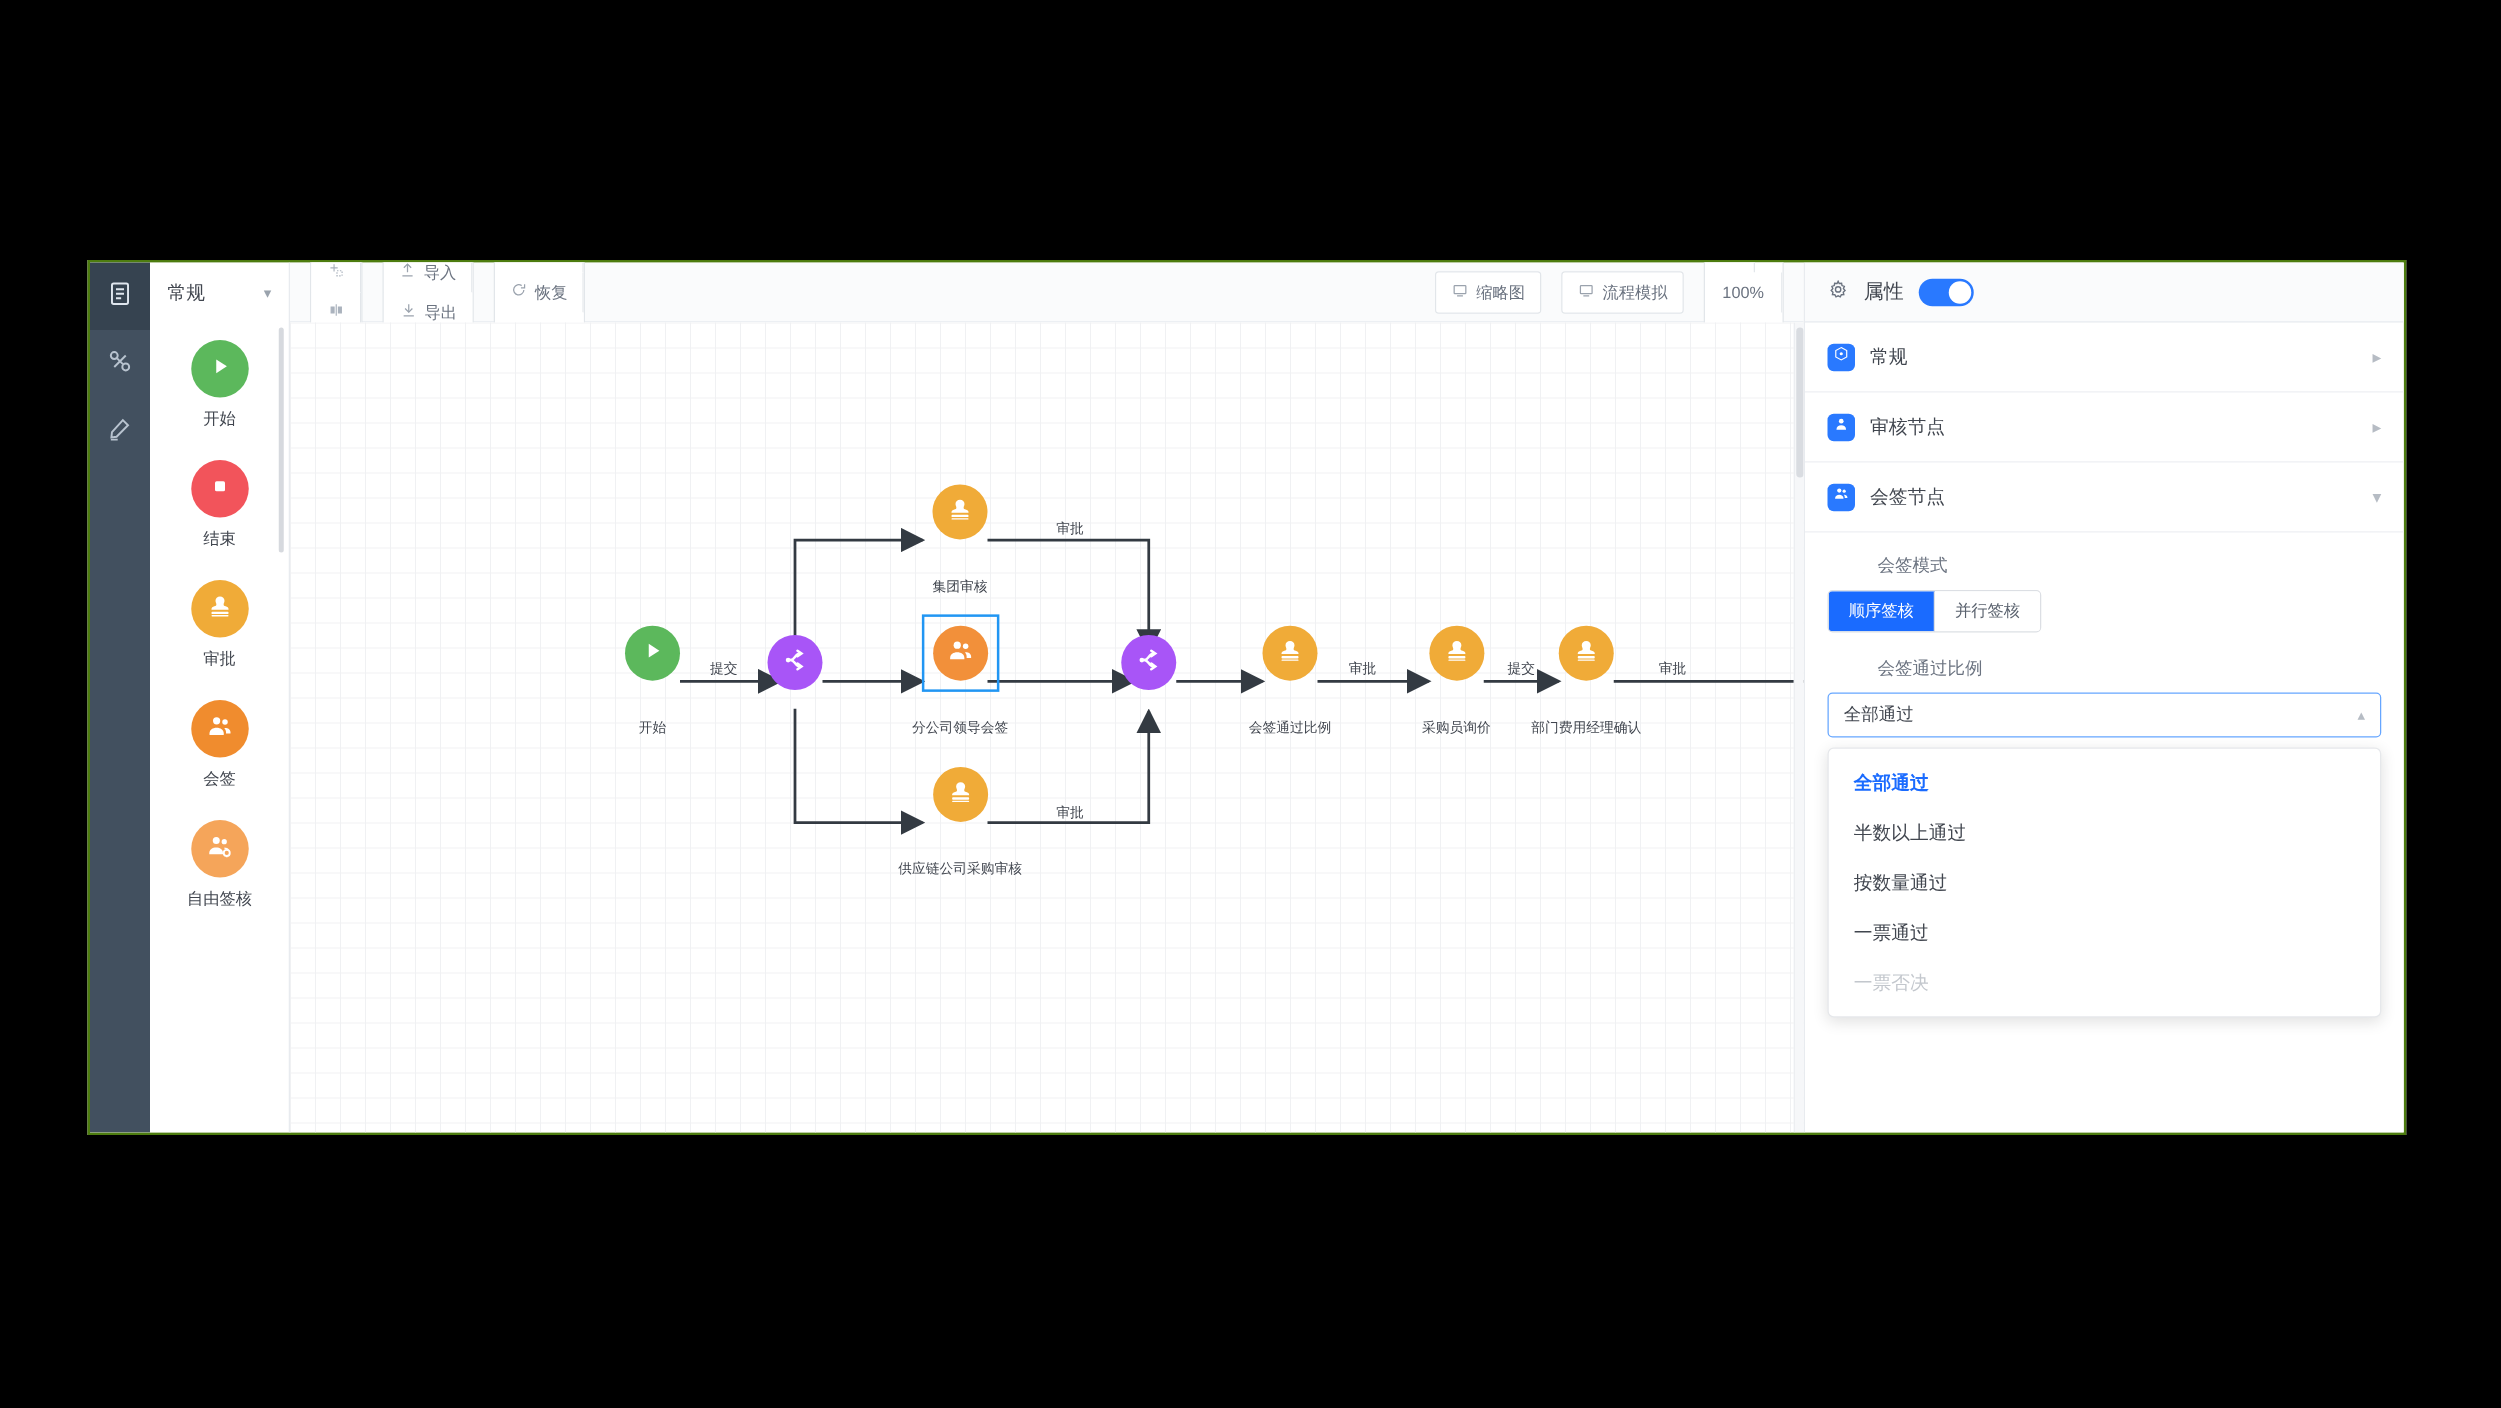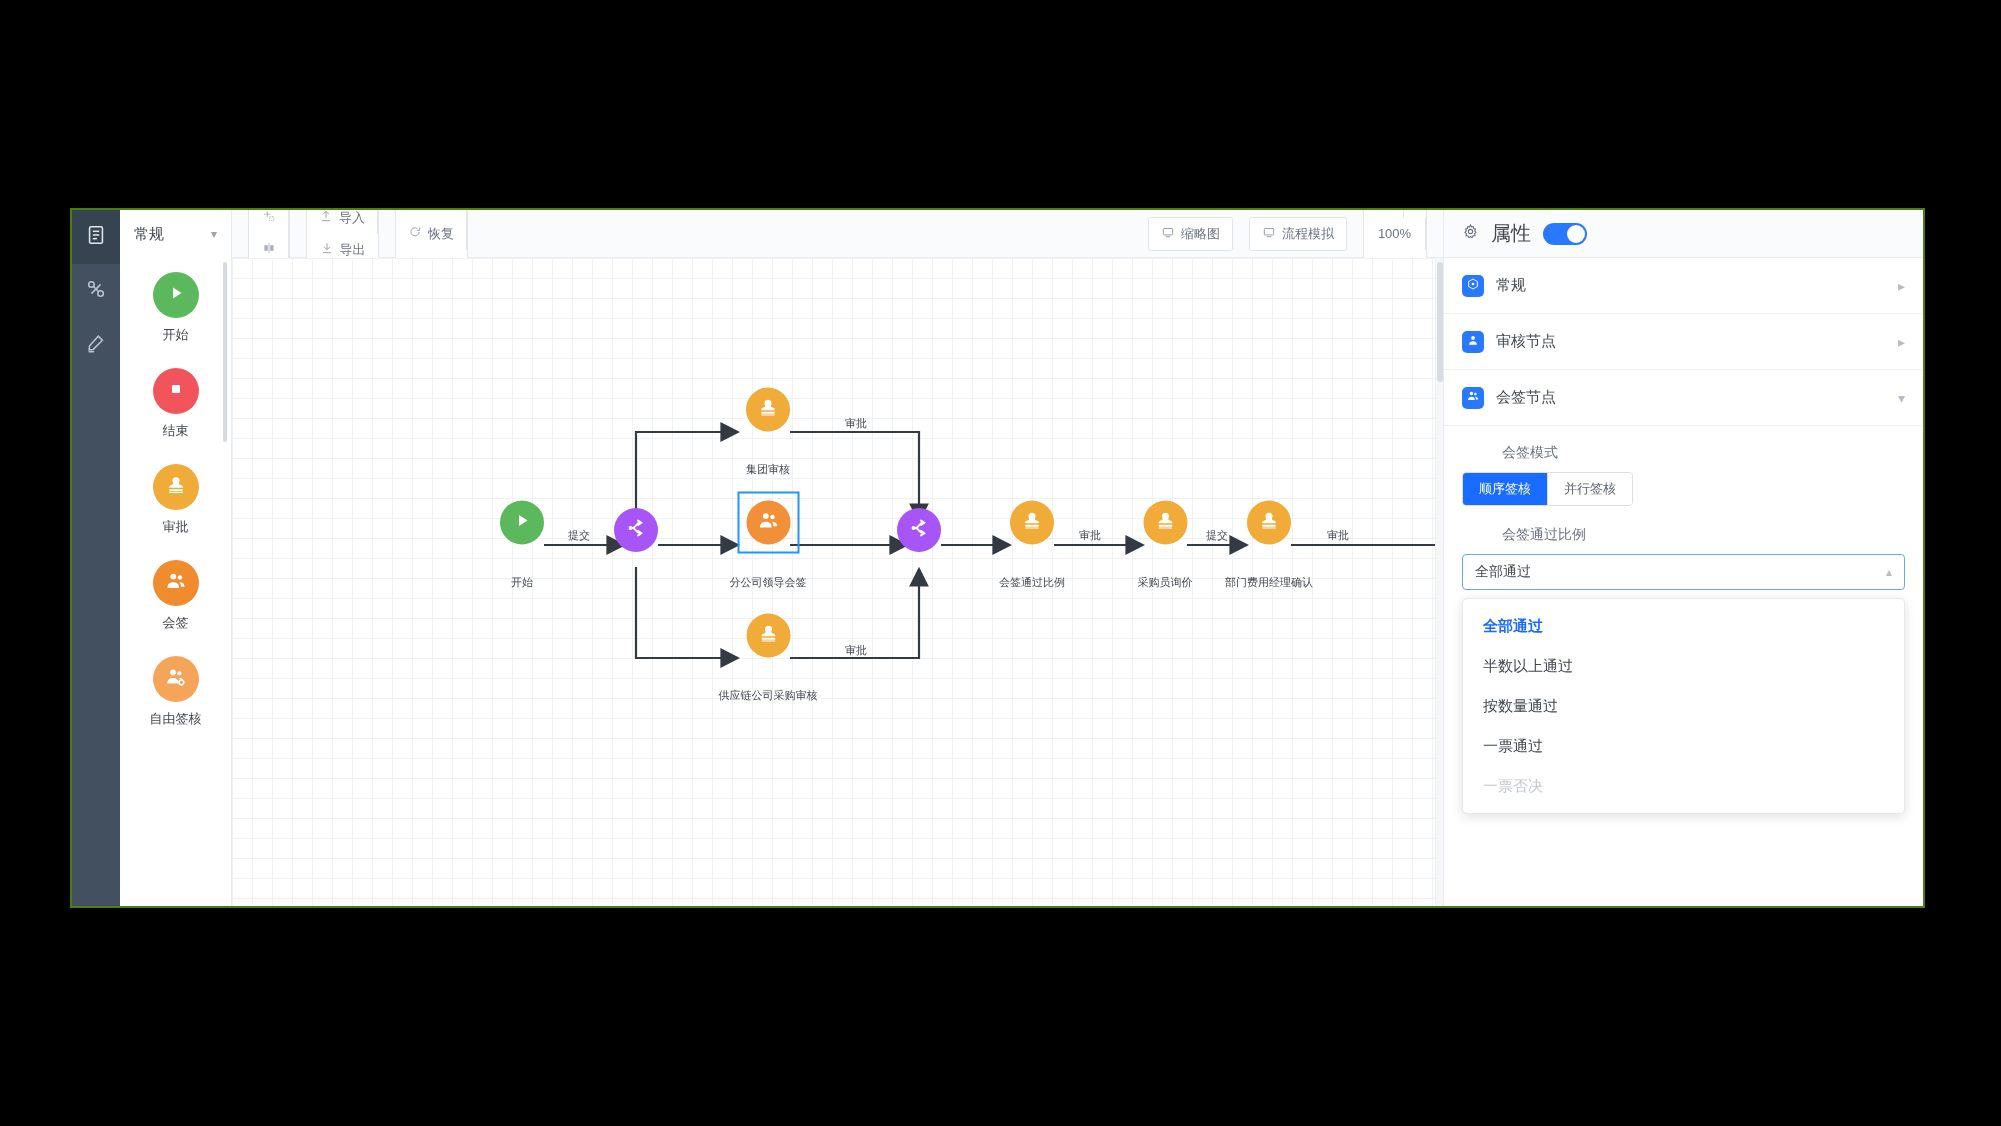--- a/index.html
+++ b/index.html
@@ -184,21 +184,21 @@
     position: relative;
   }
   .panel-head {
     height: 48px; flex: 0 0 48px;
     background: #fafbfc;
     border-bottom: 1px solid #e8ebef;
     display: flex; align-items: center;
     padding: 0 18px;
     gap: 12px;
   }
-  .panel-head .ptitle { font-size: 20px; color: #41464f; }
+  .panel-head .ptitle { font-size: 16px; color: #41464f; }
   .panel-head svg { width: 17px; height: 17px; }
   .toggle {
     width: 44px; height: 22px; border-radius: 11px;
     background: #2979ff;
     position: relative; cursor: pointer;
   }
   .toggle .knob {
     position: absolute; right: 2px; top: 2px;
     width: 18px; height: 18px; border-radius: 50%;
     background: #fff;

